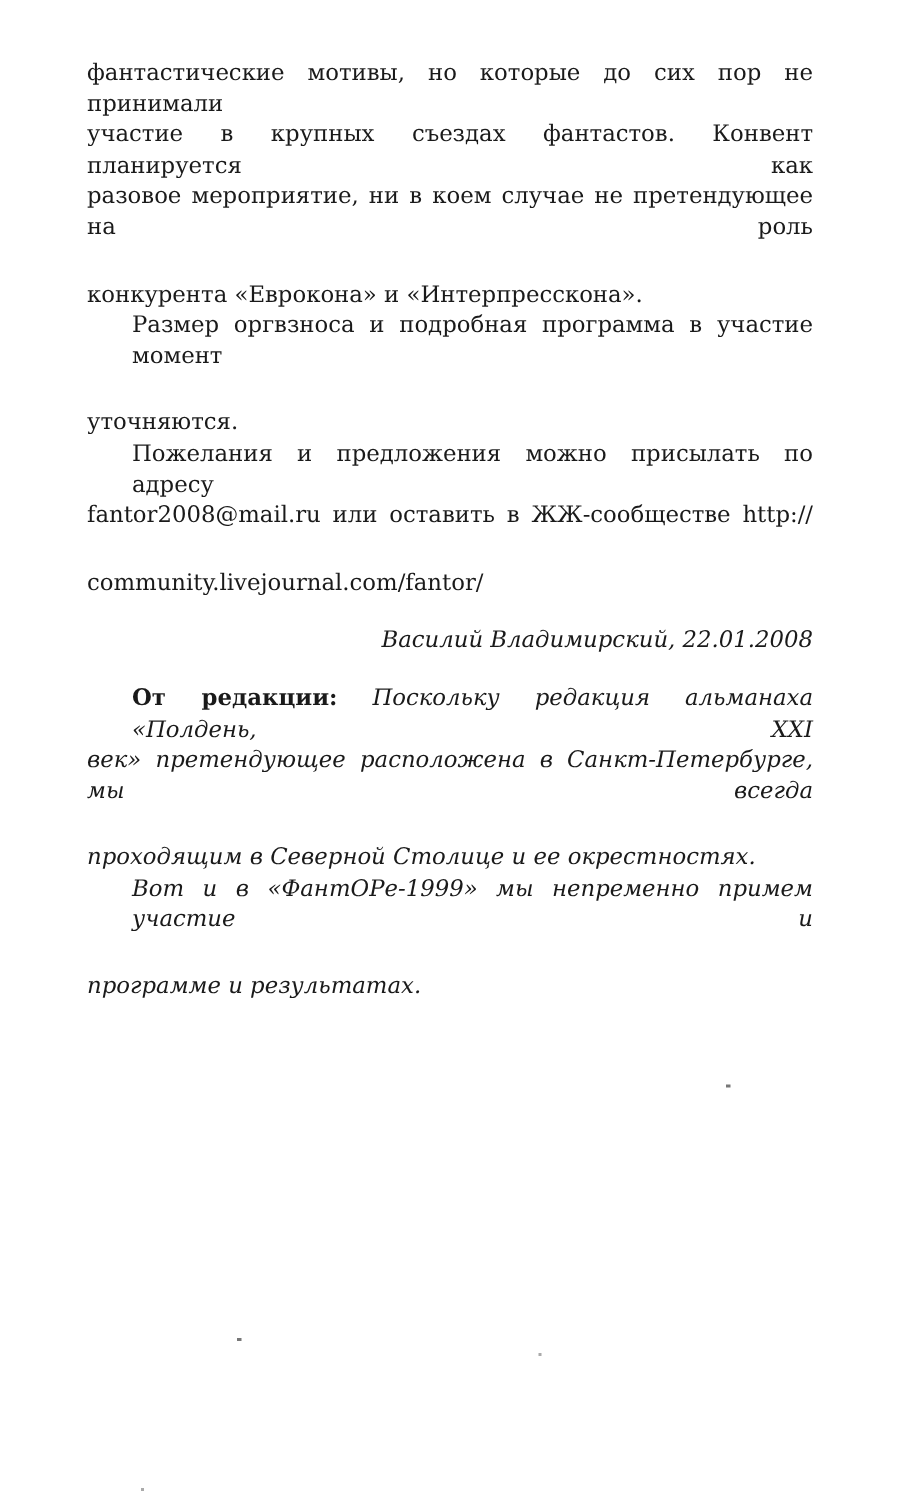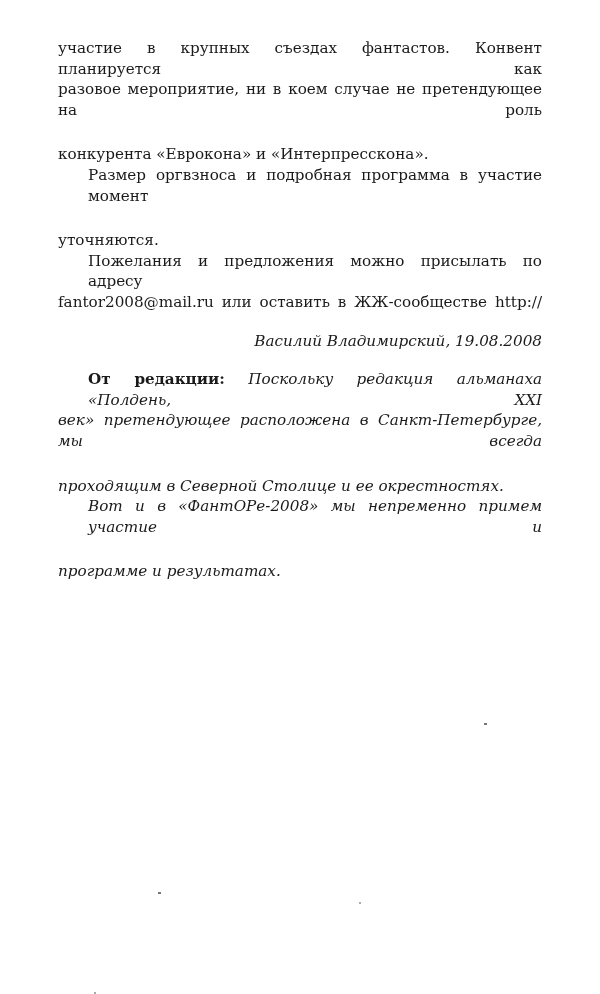--- a/index.html
+++ b/index.html
@@ -19,45 +19,47 @@
   .line { display: block; text-align: justify; text-align-last: justify; }
   .line.last { text-align-last: left; margin-top: 24px; }
   .speck { position: absolute; width: 3px; height: 2px; background: #777; }
 </style>
 </head>
 <body>
 
 <div class="page">
 
   <p class="noindent">
+    <span class="line">фантастические мотивы, но которые до сих пор не принимали</span>
     <span class="line">участие в крупных съездах фантастов. Конвент планируется как</span>
     <span class="line">разовое мероприятие, ни в коем случае не претендующее на роль</span>
     <span class="line last">конкурента «Еврокона» и «Интерпресскона».</span>
   </p>
 
   <p>
     <span class="line" style="padding-left:30px">Размер оргвзноса и подробная программа в участие момент</span>
     <span class="line last">уточняются.</span>
   </p>
 
   <p>
     <span class="line" style="padding-left:30px">Пожелания и предложения можно присылать по адресу</span>
     <span class="line">fantor2008@mail.ru или оставить в ЖЖ-сообществе http://</span>
+    <span class="line last">community.livejournal.com/fantor/</span>
   </p>
 
-  <p class="signature">Василий Владимирский, 19.08.2008</p>
+  <p class="signature">Василий Владимирский, 22.01.2008</p>
 
   <p class="editor-note">
     <span class="line" style="padding-left:30px"><b>От редакции:</b> <span class="it">Поскольку редакция альманаха «Полдень, XXI</span></span>
     <span class="line it">век» претендующее расположена в Санкт-Петербурге, мы всегда</span>
     <span class="line last it">проходящим в Северной Столице и ее окрестностях.</span>
   </p>
 
   <p>
-    <span class="line it" style="padding-left:30px">Вот и в «ФантОРе-2008» мы непременно примем участие и</span>
+    <span class="line it" style="padding-left:30px">Вот и в «ФантОРе-1999» мы непременно примем участие и</span>
     <span class="line last it">программе и результатах.</span>
   </p>
 </div>
 
 <div class="speck" style="left:484px;top:723px;"></div>
 <div class="speck" style="left:158px;top:892px;"></div>
 <div class="speck" style="left:359px;top:902px;width:2px;background:#aaa;"></div>
 <div class="speck" style="left:94px;top:992px;width:2px;background:#aaa;"></div>
 
 </body></html>

